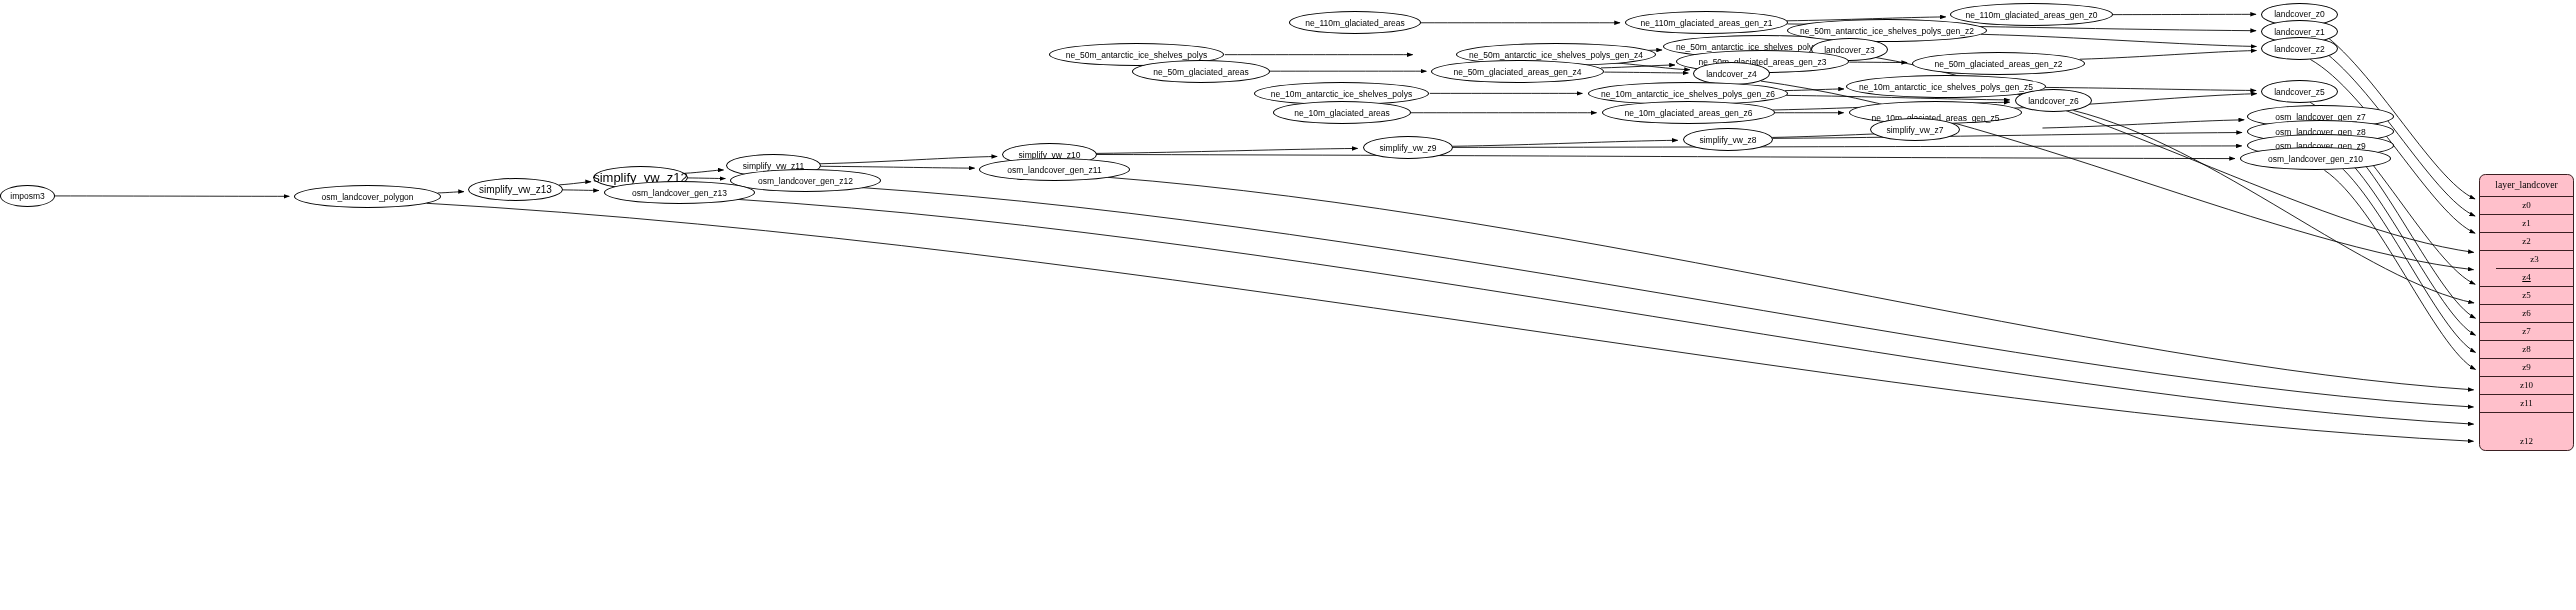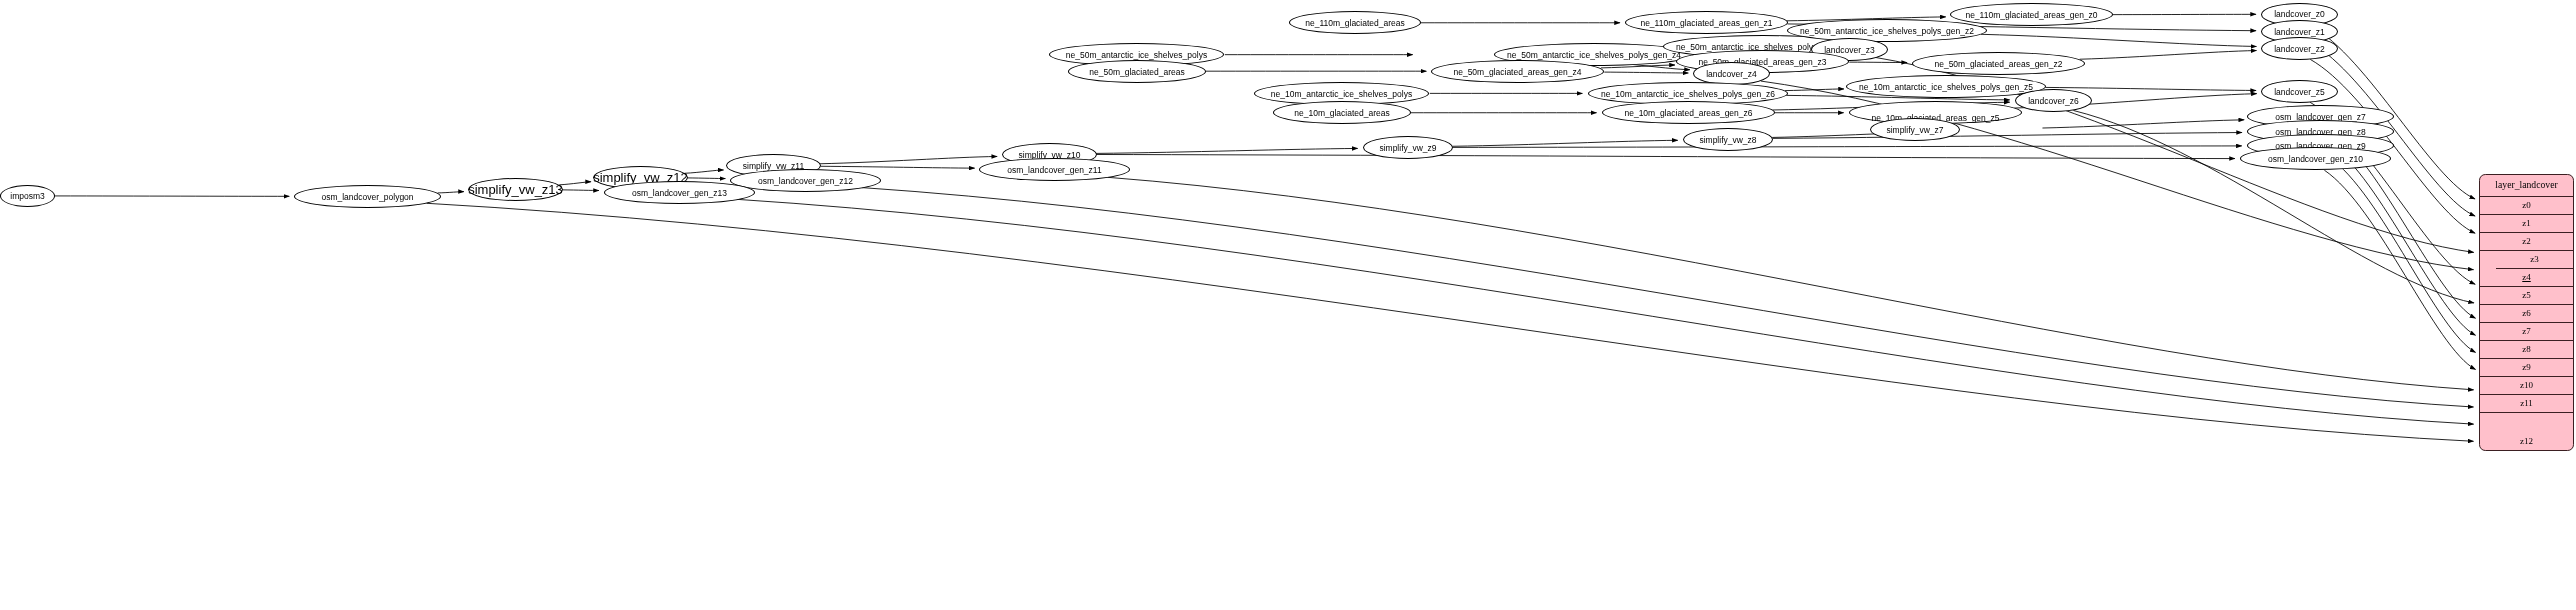--- a/index.html
+++ b/index.html
@@ -104,36 +104,36 @@
       </div>
       <div class="node" style="left: 2261px; top: 2.8px; width: 77px; height: 23px; font-size: 8.5px;">
         <span>landcover_z0</span>
       </div>
       <div class="node" style="left: 2261px; top: 20px; width: 77px; height: 23px; font-size: 8.5px;">
         <span>landcover_z1</span>
       </div>
       <div class="node" style="left: 1049px; top: 43px; width: 175px; height: 23px; font-size: 8.5px;">
         <span>ne_50m_antarctic_ice_shelves_polys</span>
       </div>
-      <div class="node" style="left: 1494px; top: 43px; width: 200px; height: 23px; font-size: 8.5px;">
+      <div class="node" style="left: 1456px; top: 43px; width: 200px; height: 23px; font-size: 8.5px;">
         <span>ne_50m_antarctic_ice_shelves_polys_gen_z4</span>
       </div>
       <div class="node" style="left: 1663px; top: 35px; width: 200px; height: 23px; font-size: 8.5px;">
         <span>ne_50m_antarctic_ice_shelves_polys_gen_z3</span>
       </div>
       <div class="node" style="left: 1787px; top: 19px; width: 200px; height: 23px; font-size: 8.5px;">
         <span>ne_50m_antarctic_ice_shelves_polys_gen_z2</span>
       </div>
       <div class="node" style="left: 1811px; top: 38px; width: 77px; height: 23px; font-size: 8.5px;">
         <span>landcover_z3</span>
       </div>
       <div class="node" style="left: 2261px; top: 37px; width: 77px; height: 23px; font-size: 8.5px;">
         <span>landcover_z2</span>
       </div>
-      <div class="node" style="left: 1068px; top: 60px; width: 138px; height: 23px; font-size: 8.5px;">
+      <div class="node" style="left: 1132px; top: 60px; width: 138px; height: 23px; font-size: 8.5px;">
         <span>ne_50m_glaciated_areas</span>
       </div>
       <div class="node" style="left: 1431px; top: 60px; width: 173px; height: 23px; font-size: 8.5px;">
         <span>ne_50m_glaciated_areas_gen_z4</span>
       </div>
       <div class="node" style="left: 1676px; top: 50px; width: 173px; height: 23px; font-size: 8.5px;">
         <span>ne_50m_glaciated_areas_gen_z3</span>
       </div>
       <div class="node" style="left: 1912px; top: 52px; width: 173px; height: 23px; font-size: 8.5px;">
         <span>ne_50m_glaciated_areas_gen_z2</span>
@@ -194,21 +194,21 @@
       </div>
       <div class="node" style="left: 979px; top: 158px; width: 151px; height: 23px; font-size: 8.5px;">
         <span>osm_landcover_gen_z11</span>
       </div>
       <div class="node" style="left: 593px; top: 166px; width: 95px; height: 23px; font-size: 13px;">
         <span>simplify_vw_z12</span>
       </div>
       <div class="node" style="left: 730px; top: 169px; width: 151px; height: 23px; font-size: 8.5px;">
         <span>osm_landcover_gen_z12</span>
       </div>
-      <div class="node" style="left: 468px; top: 178px; width: 95px; height: 23px; font-size: 13px;">
+      <div class="node" style="left: 468px; top: 178px; width: 95px; height: 23px; font-size: 10px;">
         <span>simplify_vw_z13</span>
       </div>
       <div class="node" style="left: 604px; top: 181px; width: 151px; height: 23px; font-size: 8.5px;">
         <span>osm_landcover_gen_z13</span>
       </div>
       <div class="node" style="left: 0px; top: 185px; width: 55px; height: 21.6px; font-size: 8.5px;">
         <span>imposm3</span>
       </div>
       <div class="node" style="left: 294px; top: 185px; width: 147px; height: 23px; font-size: 8.5px;">
         <span>osm_landcover_polygon</span>

